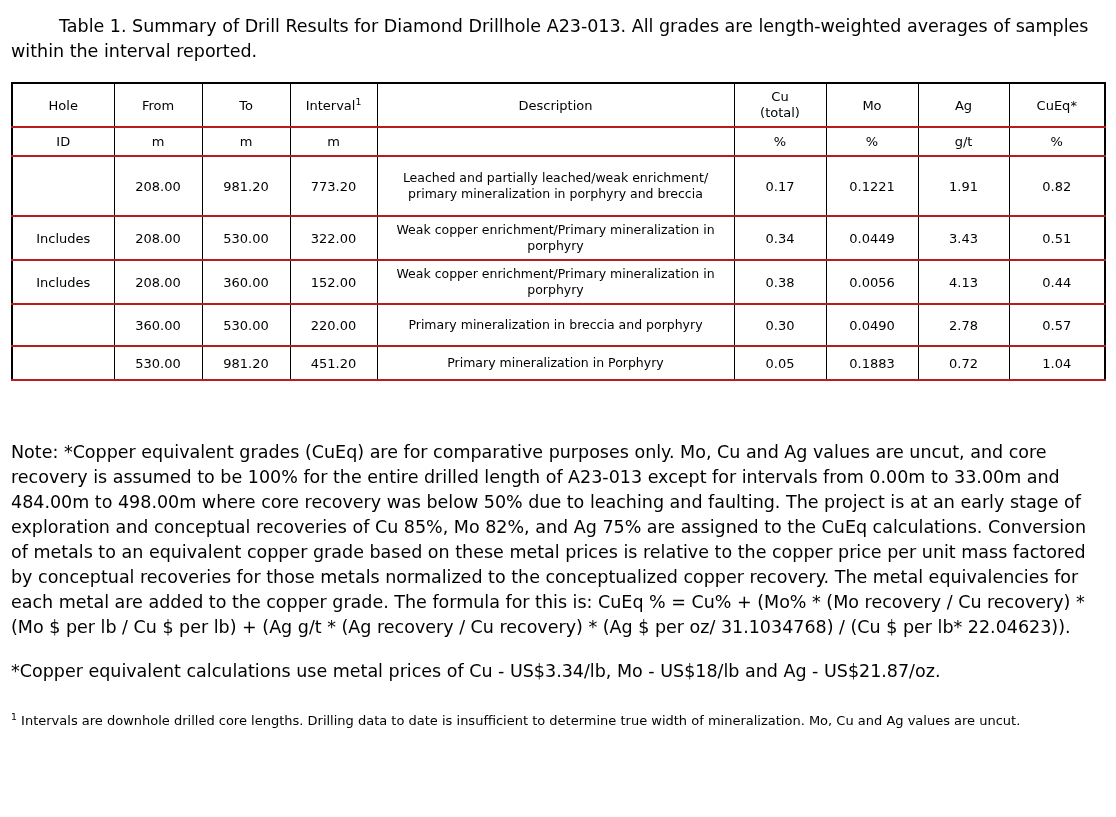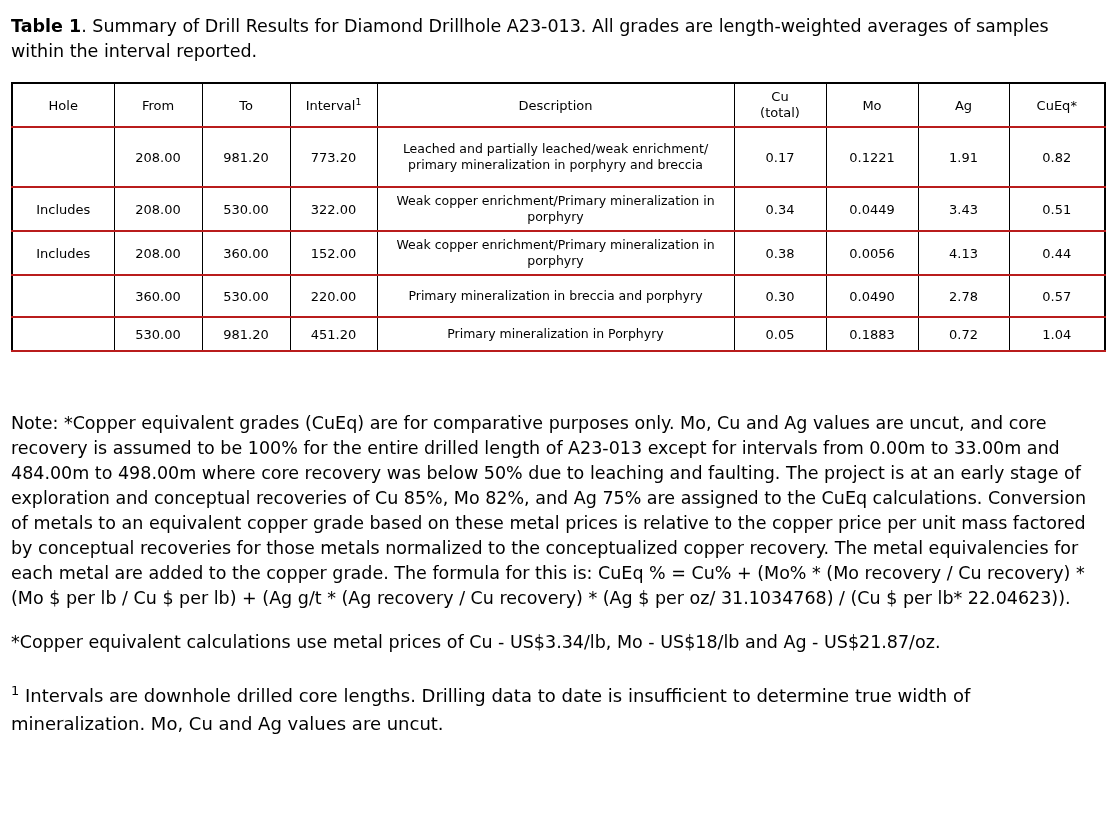--- a/index.html
+++ b/index.html
@@ -2,21 +2,21 @@
 <html><head>
 <meta charset="utf-8">
 <style>
   html, body { margin: 0; padding: 0; background: #ffffff; color: #000000; }
   body { font-family: "DejaVu Sans", "Liberation Sans", sans-serif; }
   .page {
     width: 1116px; height: 817px; box-sizing: border-box;
     padding: 14px 12px 0 11px; background: #ffffff; overflow: hidden;
   }
   .title { font-size: 17.5px; line-height: 1.4; margin: 0 0 19px 0; max-width: 1096px; }
-  .title b { font-weight: bold; }
+  .title b { font-weight: normal; margin-left: 48px; }
 
   table.drill {
     border-collapse: collapse; table-layout: fixed;
     width: 1093px; border: 2px solid #000; font-size: 13px;
   }
   table.drill th, table.drill td {
     border: 1px solid #000; padding: 2px 5px;
     vertical-align: middle; text-align: center; overflow: hidden;
     font-weight: normal;
   }
@@ -40,21 +40,21 @@
   .rh-units { height: 29px; }
   .rh-30 { height: 30px; }
   .rh-60 { height: 60px; }
   .rh-44 { height: 44px; }
   .rh-42 { height: 42px; }
   .rh-34 { height: 34px; }
   sup { font-size: 0.72em; }
 
   .note { font-size: 17.5px; line-height: 1.43; margin: 59px 0 0 0; max-width: 1100px; }
   .prices { font-size: 17.5px; line-height: 1.4; margin: 19px 0 0 0; max-width: 1100px; }
-  .footnote { font-size: 18px; line-height: 1.55; margin: 26px 0 0 0; max-width: 1100px; }
+  .footnote { font-size: 13px; line-height: 1.55; margin: 26px 0 0 0; max-width: 1100px; }
 </style>
 </head>
 <body>
 
 <div class="page">
 
   <p class="title"><b>Table 1</b><span>. Summary of Drill Results for Diamond Drillhole A23-013. All grades are length-weighted averages of samples within the interval reported.</span></p>
 
   <table class="drill">
     <colgroup>
@@ -73,20 +73,31 @@
         <th class="cell-hole">Hole</th>
         <th>From</th>
         <th>To</th>
         <th><span>Interval</span><sup>1</sup></th>
         <th>Description</th>
         <th class="cell-cu-header">Cu
 (total)</th>
         <th>Mo</th>
         <th>Ag</th>
         <th>CuEq*</th>
+      </tr>
+      <tr class="rh-units">
+        <th class="cell-hole">ID</th>
+        <th>m</th>
+        <th>m</th>
+        <th>m</th>
+        <th></th>
+        <th>%</th>
+        <th>%</th>
+        <th>g/t</th>
+        <th>%</th>
       </tr>
     </thead>
     <tbody>
       <tr class="rh-60">
         <td class="cell-hole"></td>
         <td>208.00</td>
         <td>981.20</td>
         <td>773.20</td>
         <td class="cell-desc">Leached and partially leached/weak enrichment/ primary mineralization in porphyry and breccia</td>
         <td>0.17</td>

